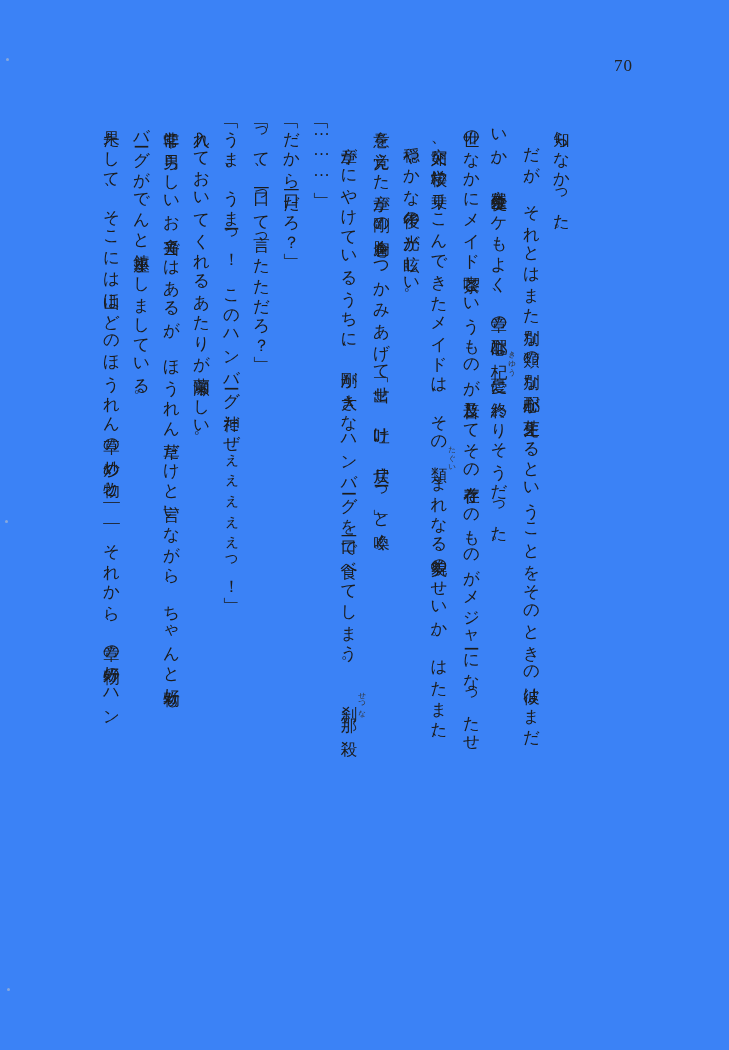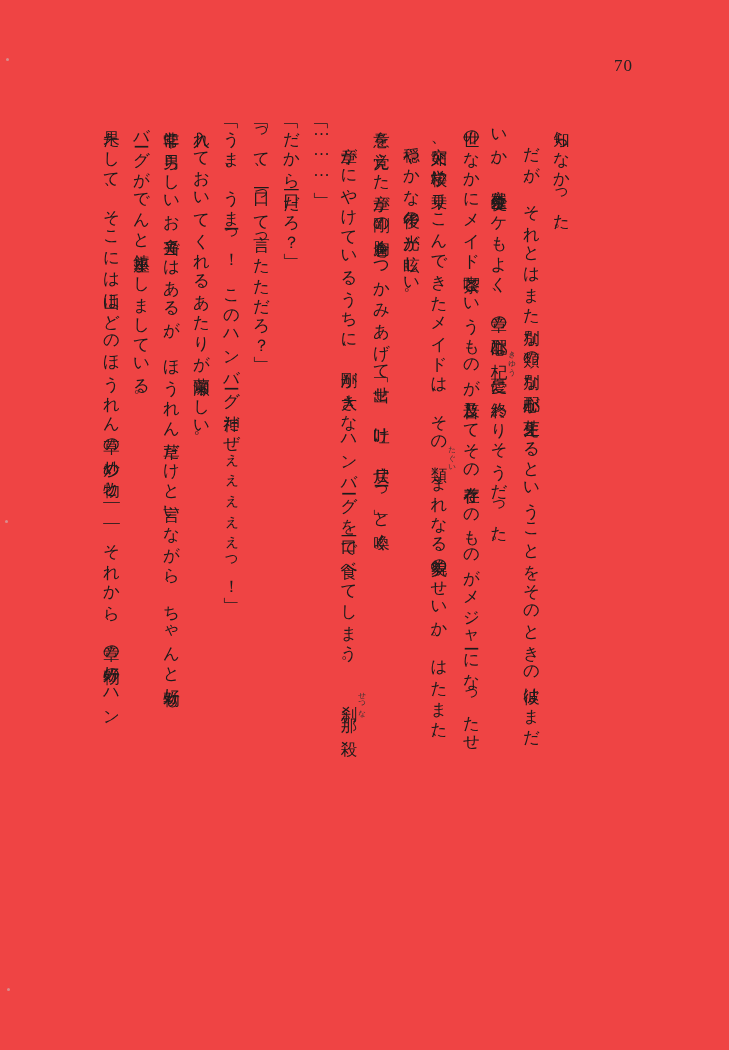--- a/index.html
+++ b/index.html
@@ -12,21 +12,21 @@
     height: 1050px;
     position: relative;
     font-family: "Liberation Serif", "DejaVu Serif", serif;
     color: #1a1a1a;
     overflow: hidden;
   }
 
   #page {
     position: absolute;
     inset: 0;
-    background: #ef4444;
+    background: #3b82f6;
   }
 
   
   #page-number {
     position: absolute;
     top: 56px;
     right: 96px;
     font-size: 17px;
     letter-spacing: 1px;
     color: #222;

